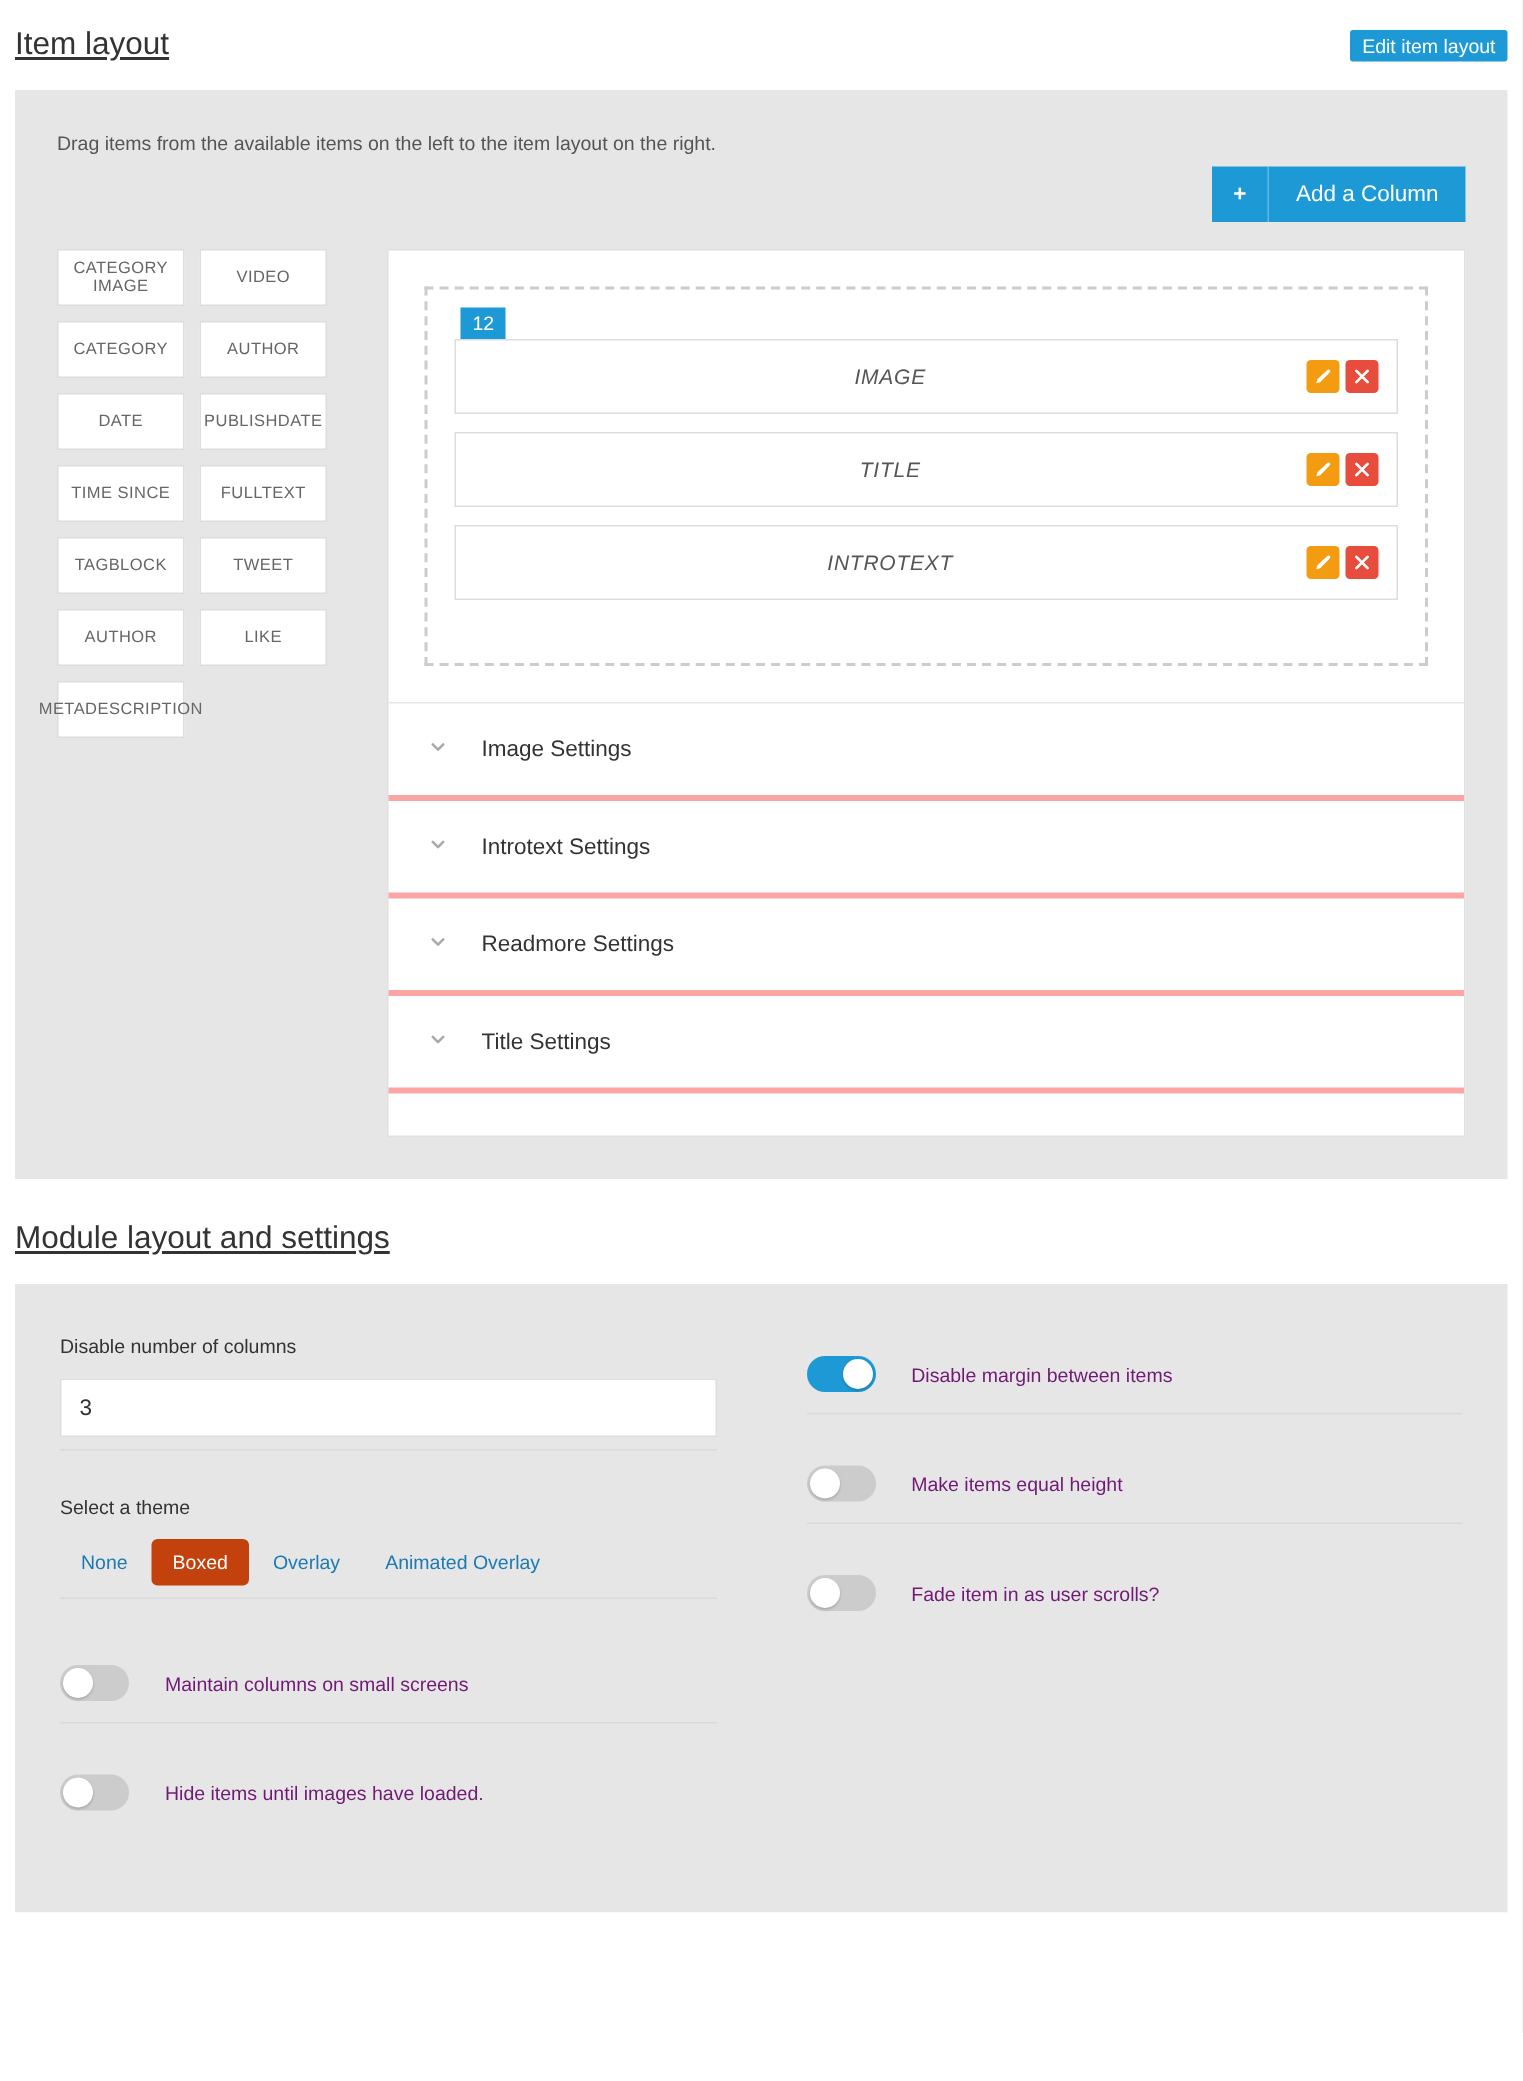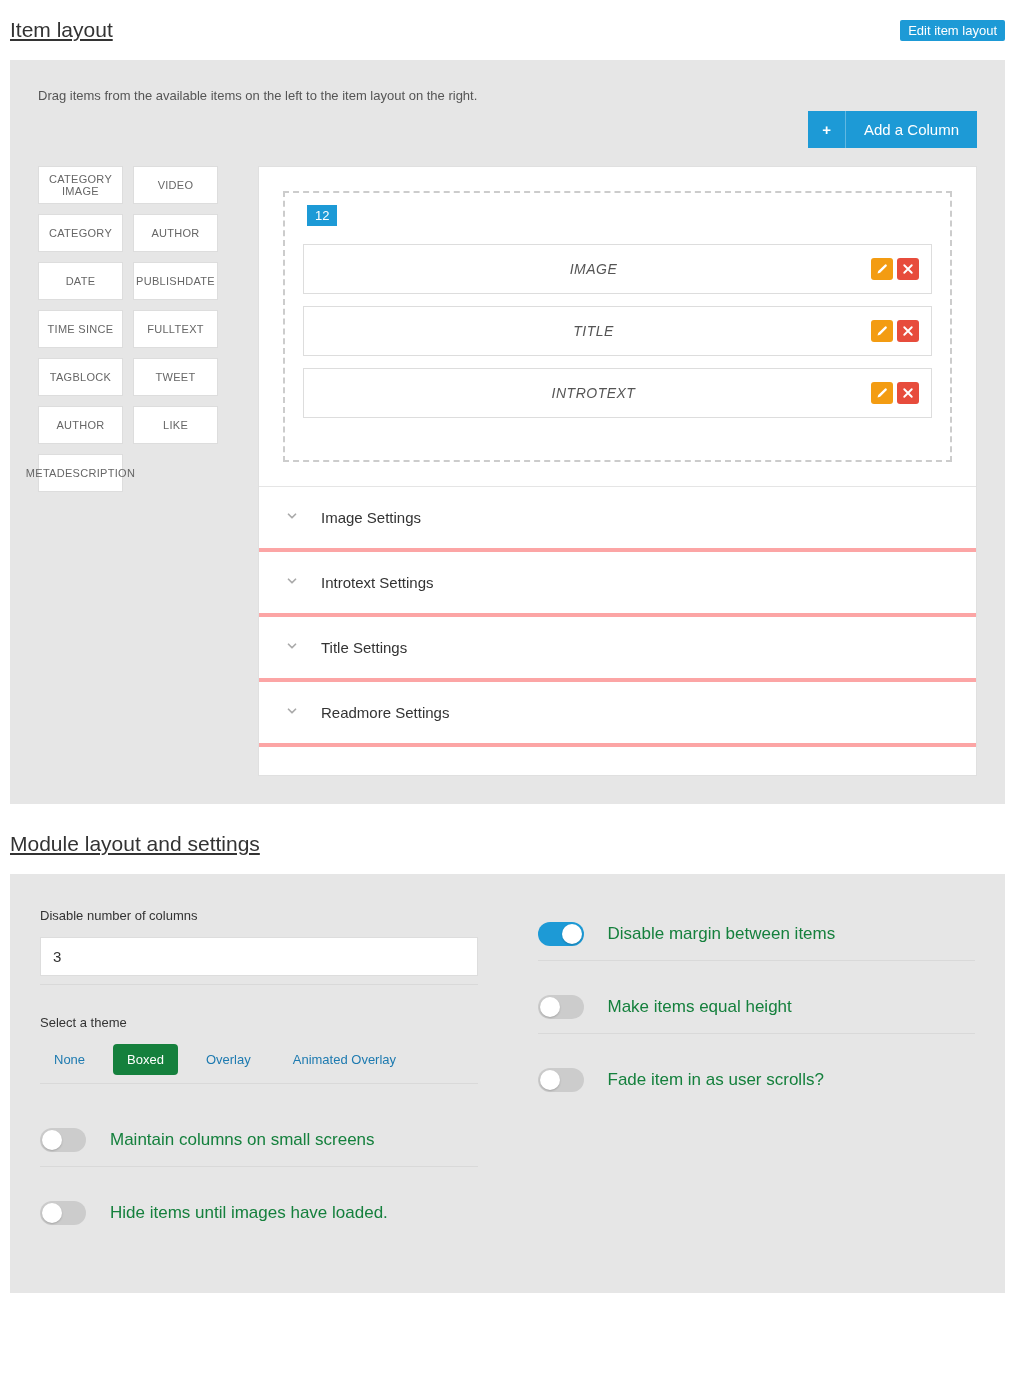--- a/index.html
+++ b/index.html
@@ -99,21 +99,20 @@
     border: 2px dashed #ccc;
     padding: 12px 18px 30px 18px;
     position: relative;
   }
   .col-badge {
     display: inline-block;
     background: #1d9ad6;
     color: #fff;
     font-size: 13px;
     padding: 3px 8px;
-    margin-bottom: 18px;
     margin-left: 4px;
   }
   .layout-item {
     border: 1px solid #ddd;
     background: #fff;
     margin-bottom: 12px;
     padding: 13px 12px;
     display: flex;
     align-items: center;
     position: relative;
@@ -188,32 +187,32 @@
   .text-input {
     width: 100%;
     border: 1px solid #ddd;
     background: #fff;
     padding: 10px 12px;
     font-size: 15px;
     color: #333;
   }
   .theme-tabs {
     display: flex;
-    gap: 14px;
+    gap: 2px;
     align-items: center;
   }
   .theme-tab {
     padding: 8px 14px;
     font-size: 13px;
     color: #1d7ab0;
     border-radius: 4px;
     cursor: pointer;
   }
   .theme-tab.active {
-    background: #15803d;
+    background: #c2410c;
     color: #fff;
   }
   .toggle-row {
     display: flex;
     align-items: center;
     gap: 24px;
     padding: 14px 0;
     border-bottom: 1px solid #d9d9d9;
     margin-bottom: 20px;
   }
@@ -233,22 +232,22 @@
     height: 20px;
     background: #fff;
     border-radius: 50%;
     position: absolute;
     top: 2px;
     left: 2px;
     box-shadow: 0 1px 2px rgba(0,0,0,0.2);
   }
   .toggle.on .knob { left: 24px; }
   .toggle-label {
-    font-size: 17px;
-    color: #15803d;
+    font-size: 13px;
+    color: #701a75;
   }
   .chev svg { width: 14px; height: 14px; }
 </style>
 </head>
 <body>
 
 <div class="section-header">
   <h2 class="section-title">Item layout</h2>
   <span class="edit-link">Edit item layout</span>
 </div>
@@ -342,27 +341,27 @@
           <div class="acc-item">
             <span class="chev"><svg viewBox="0 0 16 16" fill="currentColor">
                 <path d="M4 6l4 4 4-4" stroke="currentColor" stroke-width="2" fill="none" stroke-linecap="round" stroke-linejoin="round"></path>
               </svg></span>
             <span class="label">Introtext Settings</span>
           </div>
           <div class="acc-item">
             <span class="chev"><svg viewBox="0 0 16 16" fill="currentColor">
                 <path d="M4 6l4 4 4-4" stroke="currentColor" stroke-width="2" fill="none" stroke-linecap="round" stroke-linejoin="round"></path>
               </svg></span>
-            <span class="label">Title Settings</span>
+            <span class="label">Readmore Settings</span>
           </div>
           <div class="acc-item">
             <span class="chev"><svg viewBox="0 0 16 16" fill="currentColor">
                 <path d="M4 6l4 4 4-4" stroke="currentColor" stroke-width="2" fill="none" stroke-linecap="round" stroke-linejoin="round"></path>
               </svg></span>
-            <span class="label">Readmore Settings</span>
+            <span class="label">Title Settings</span>
           </div>
         </div>
       <div class="canvas-footer"></div>
     </div>
   </div>
 </div>
 
 <div class="section-header" style="margin-top:10px;">
   <h2 class="section-title">Module layout and settings</h2>
 </div>

